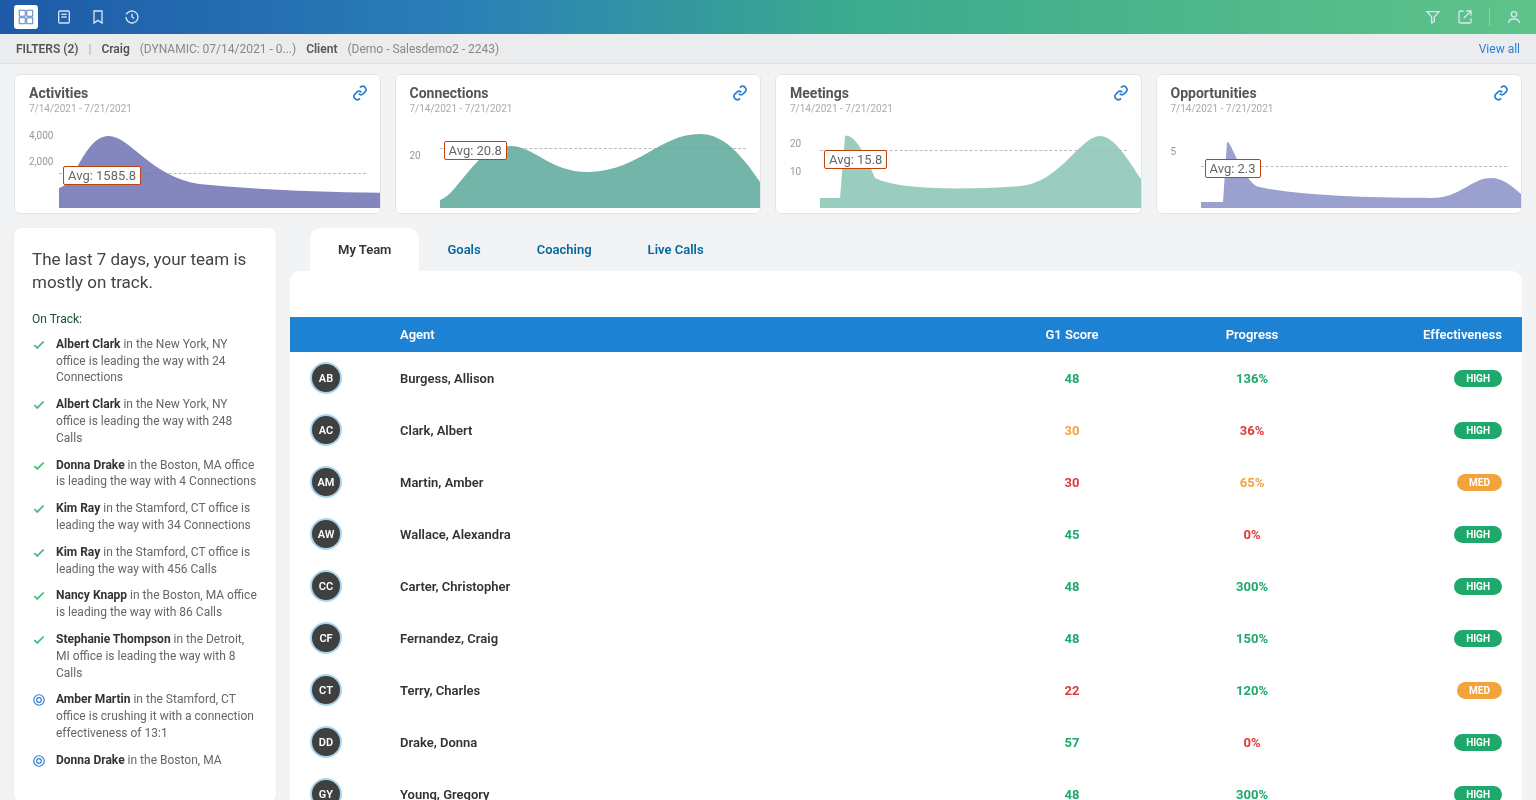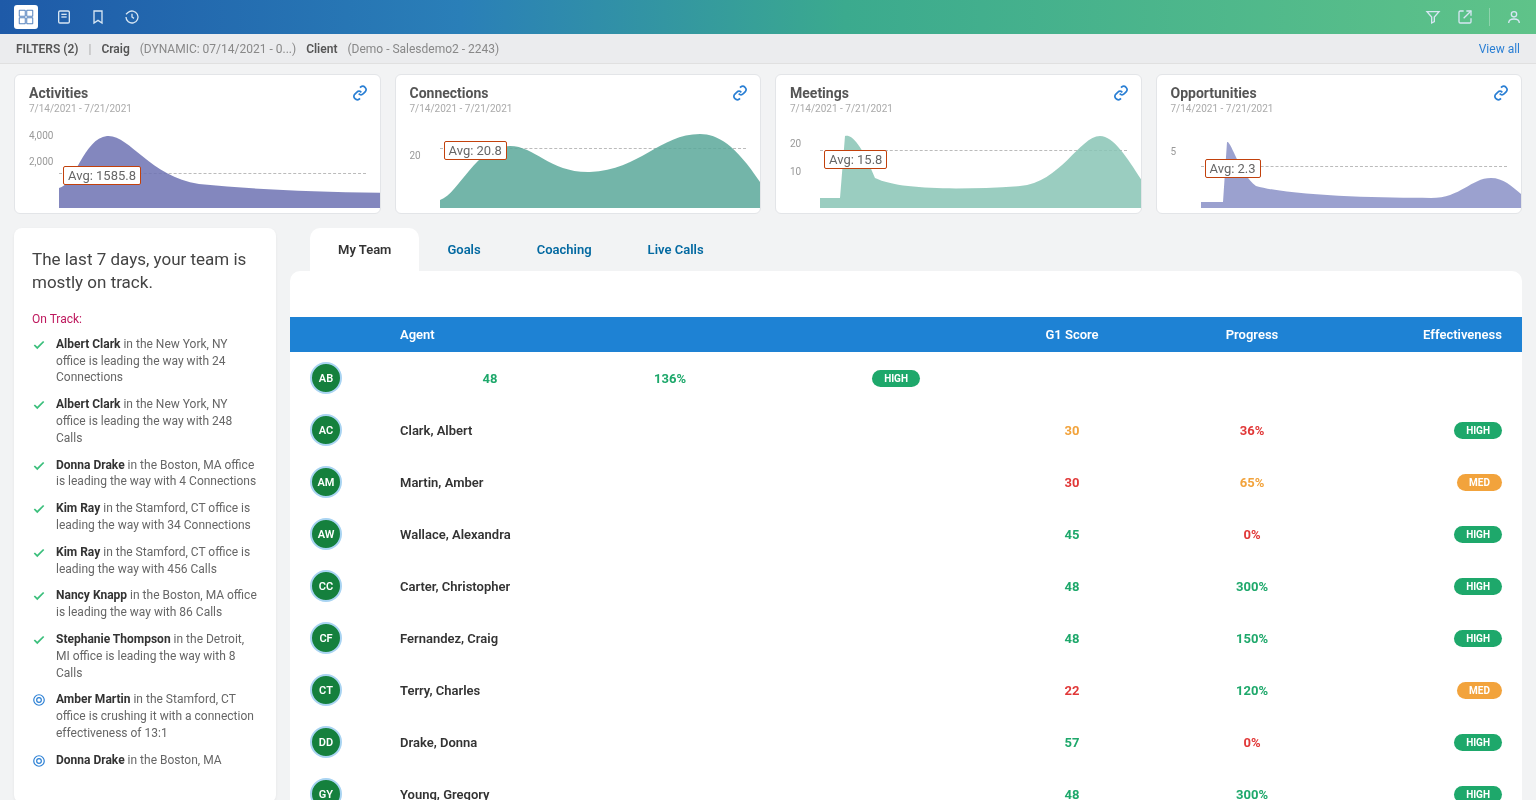--- a/index.html
+++ b/index.html
@@ -21,39 +21,39 @@
 .card-range { font-size:10px; color:#aaa; margin-top:2px; }
 .link-icon { position:absolute; top:10px; right:12px; color:#2a7fd4; }
 .chart-area { position:relative; height:90px; margin-top:4px; }
 .ylabel { position:absolute; left:0; font-size:10px; color:#999; }
 .avg-box { position:absolute; border:1px solid #c2410c; background:#fff; font-size:13px; color:#666; padding:1px 4px; border-radius:2px; z-index:2; }
 .chart-svg { position:absolute; bottom:0; left:30px; right:0; height:80px; }
 .dashed { position:absolute; border-top:1.5px dashed #bbb; left:30px; right:0; }
 .main-row { display:flex; gap:14px; padding:14px; align-items:flex-start; }
 .summary-card { width:262px; background:#fff; border-radius:8px; padding:20px 18px; box-shadow:0 1px 3px rgba(0,0,0,0.06); }
 .summary-title { font-size:17px; color:#444; line-height:1.35; margin-bottom:18px; }
-.summary-section { font-size:12px; color:#be185d; margin-bottom:10px; }
+.summary-section { font-size:12px; color:#14532d; margin-bottom:10px; }
 .summary-list { list-style:none; }
 .summary-list li { display:flex; gap:8px; margin-bottom:10px; font-size:12px; color:#666; line-height:1.4; }
 .summary-list li .ico { flex:0 0 16px; color:#3bbf7c; margin-top:2px; }
 .summary-list li .ico.blue { color:#2a7fd4; }
 .summary-list li .txt b { color:#333; font-weight:700; }
 .table-wrap { flex:1; }
 .tabs { display:flex; gap:0; margin-left:20px; }
 .tab { background:transparent; padding:14px 28px; font-size:13px; color:#0369a1; font-weight:600; border:none; cursor:pointer; border-radius:10px 10px 0 0; }
 .tab.active { background:#fff; color:#333; }
 .table-card { background:#fff; border-radius:10px; padding:0; overflow:hidden; }
 .thead { background:#1e82d4; color:#fff; display:flex; padding:10px 20px; font-size:13px; font-weight:600;margin-top:46px; }
 .th-avatar { width:90px; }
 .th-agent { flex:1; }
 .th-score { width:180px; text-align:center; }
 .th-prog { width:180px; text-align:center; }
 .th-eff { width:160px; text-align:right; }
 .row { display:flex; align-items:center; padding:10px 20px; font-size:13px; }
-.avatar { width:32px; height:32px; border-radius:50%; background:#15803d; color:#fff; font-size:11px; font-weight:600; display:flex; align-items:center; justify-content:center; border:2px solid #a9d4f2; }
+.avatar { width:32px; height:32px; border-radius:50%; background:#404040; color:#fff; font-size:11px; font-weight:600; display:flex; align-items:center; justify-content:center; border:2px solid #a9d4f2; }
 .td-avatar { width:90px; }
 .td-agent { flex:1; font-weight:600; color:#333; }
 .td-score { width:180px; text-align:center; font-weight:700; }
 .td-prog { width:180px; text-align:center; font-weight:700; }
 .td-eff { width:160px; text-align:right; }
 .badge { display:inline-block; padding:3px 12px; border-radius:12px; font-size:10px; font-weight:700; color:#fff; }
 .col-green{color:#1ea86b;} .col-orange{color:#f2a33c;} .col-red{color:#e13838;}
 </style>
 </head>
 <body>
@@ -251,20 +251,21 @@
         <div class="th-agent">Agent</div>
         <div class="th-score">G1 Score</div>
         <div class="th-prog">Progress</div>
         <div class="th-eff">Effectiveness</div>
       </div>
       <div id="tbody">
   <div class="row">
     <div class="td-avatar">
               <div class="avatar">AB</div>
             </div>
+    <div class="td-agent">Burgess, Allison</div>
     <div class="td-score col-green">48</div>
     <div class="td-prog col-green">136%</div>
     <div class="td-eff"><span class="badge" style="background:#1ea86b">HIGH</span></div>
   </div>
   <div class="row">
     <div class="td-avatar">
               <div class="avatar">AC</div>
             </div>
     <div class="td-agent">Clark, Albert</div>
     <div class="td-score col-orange">30</div>

